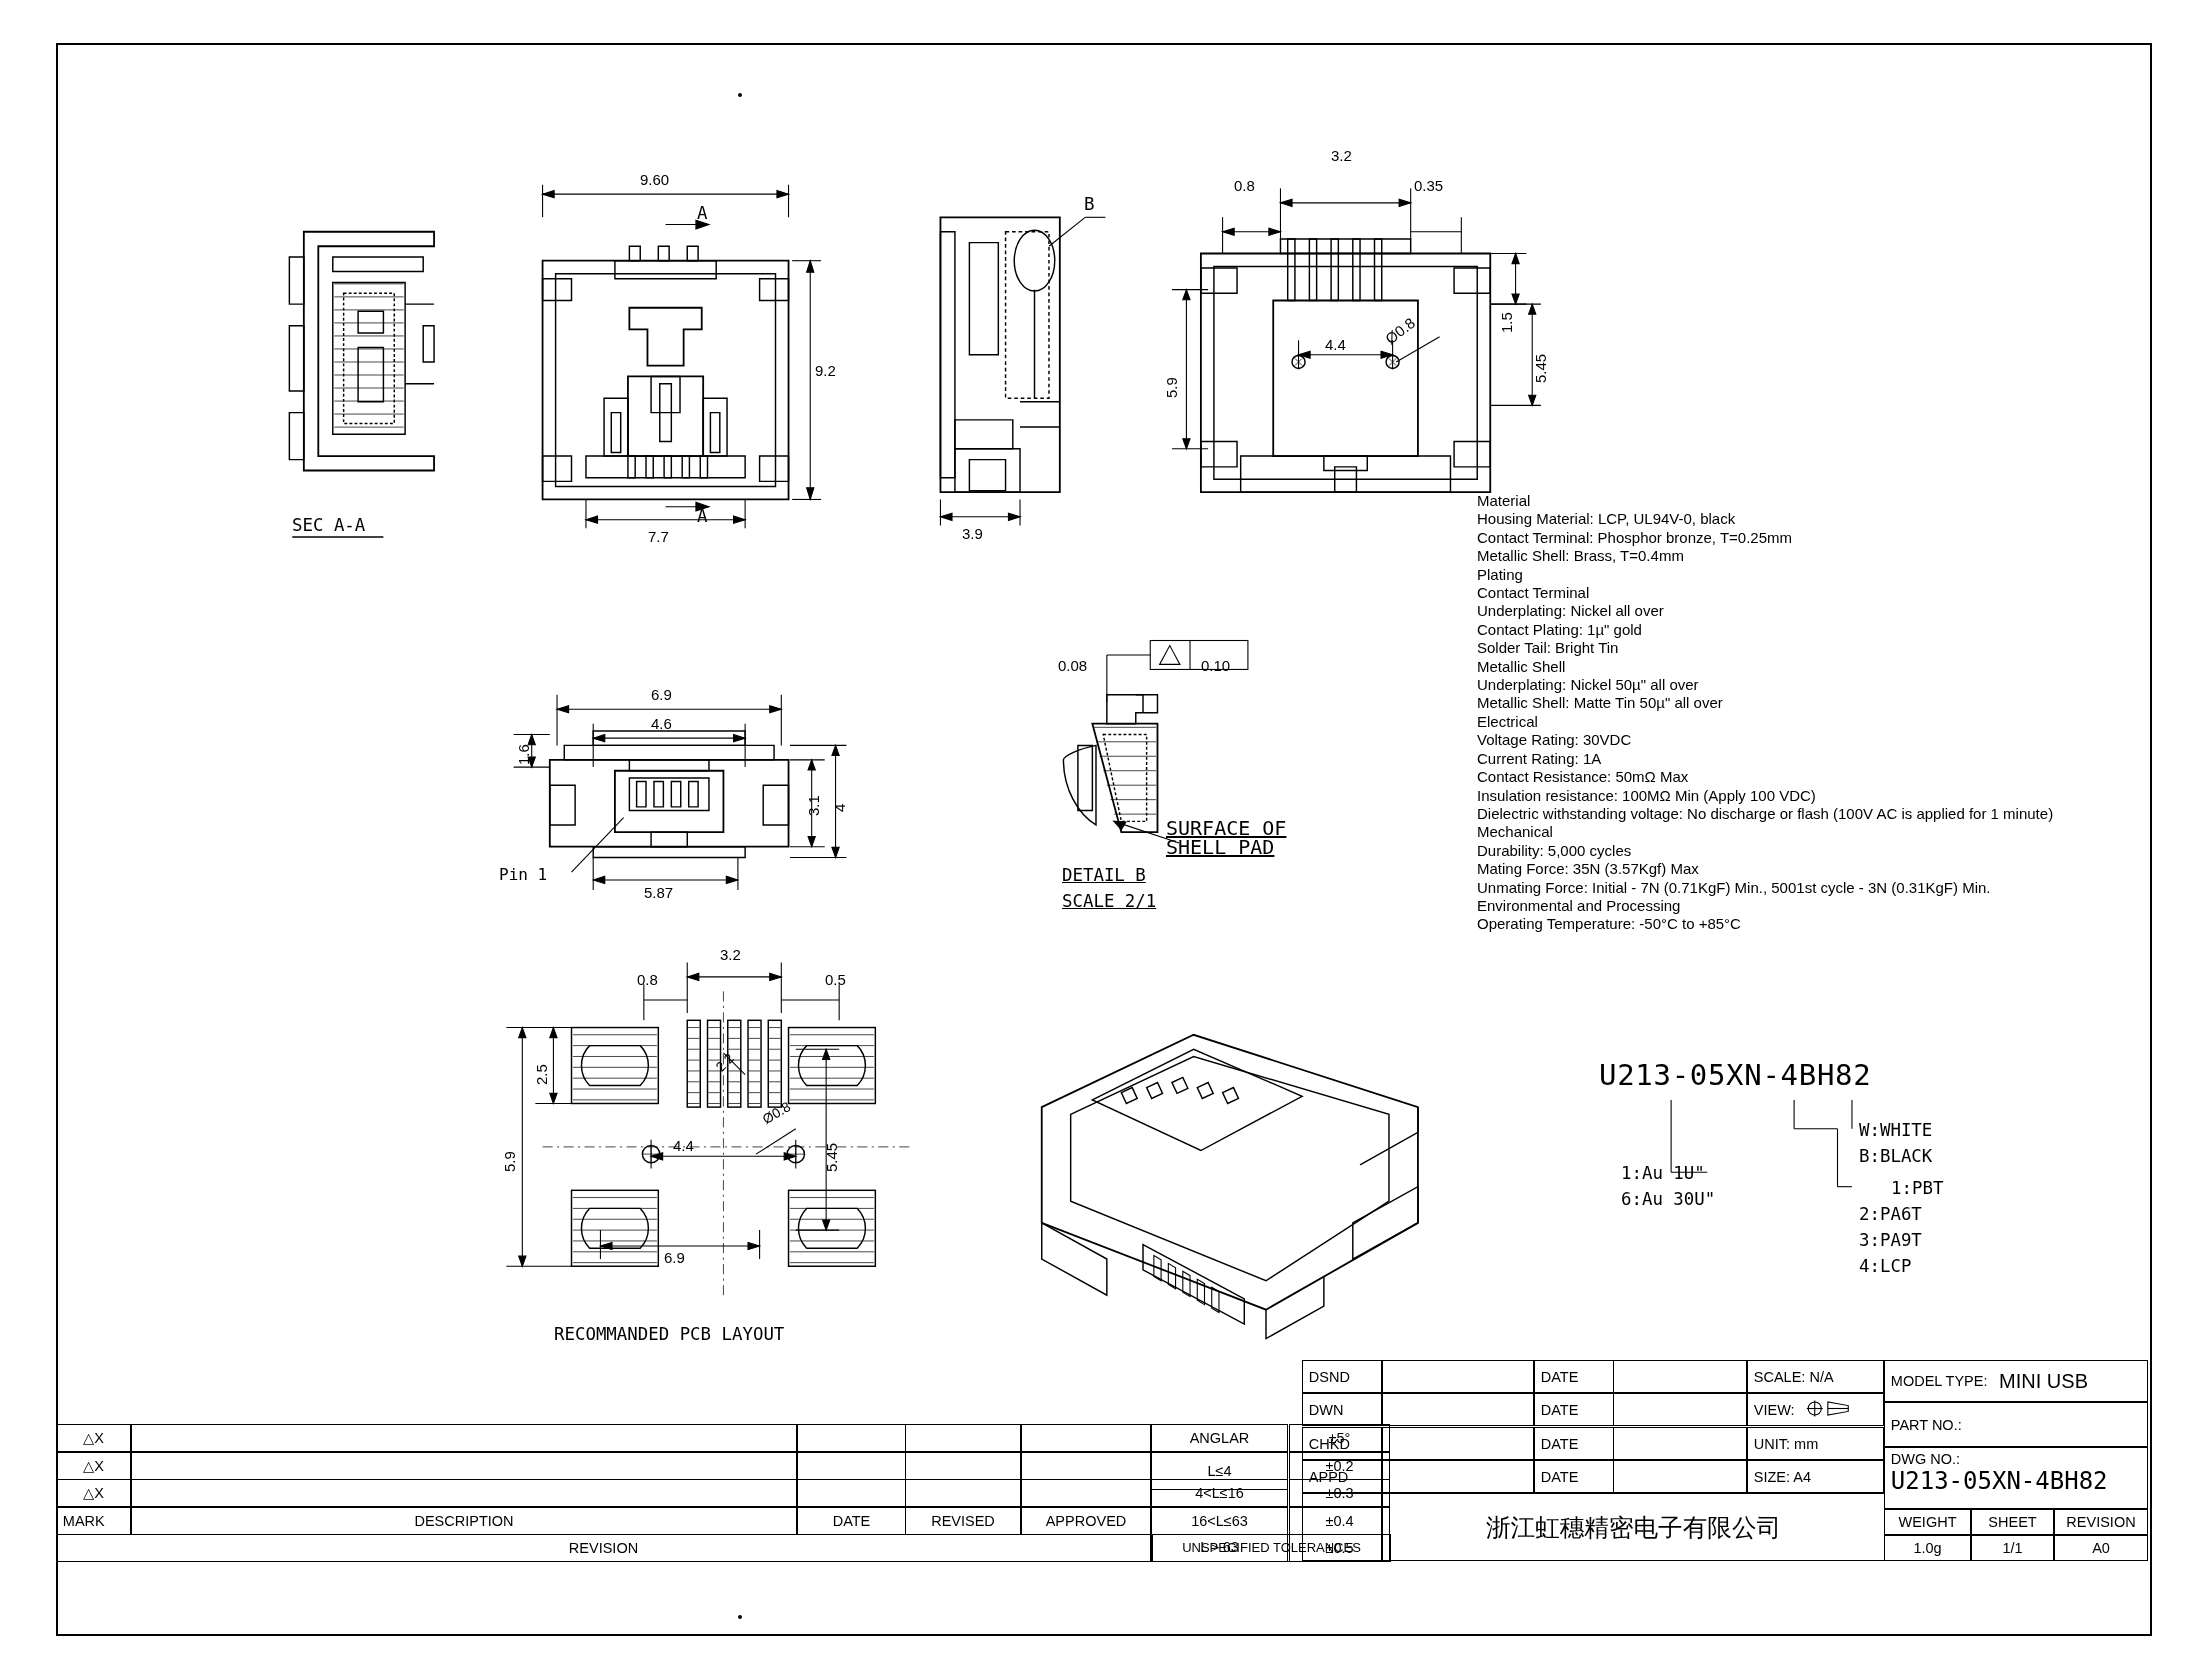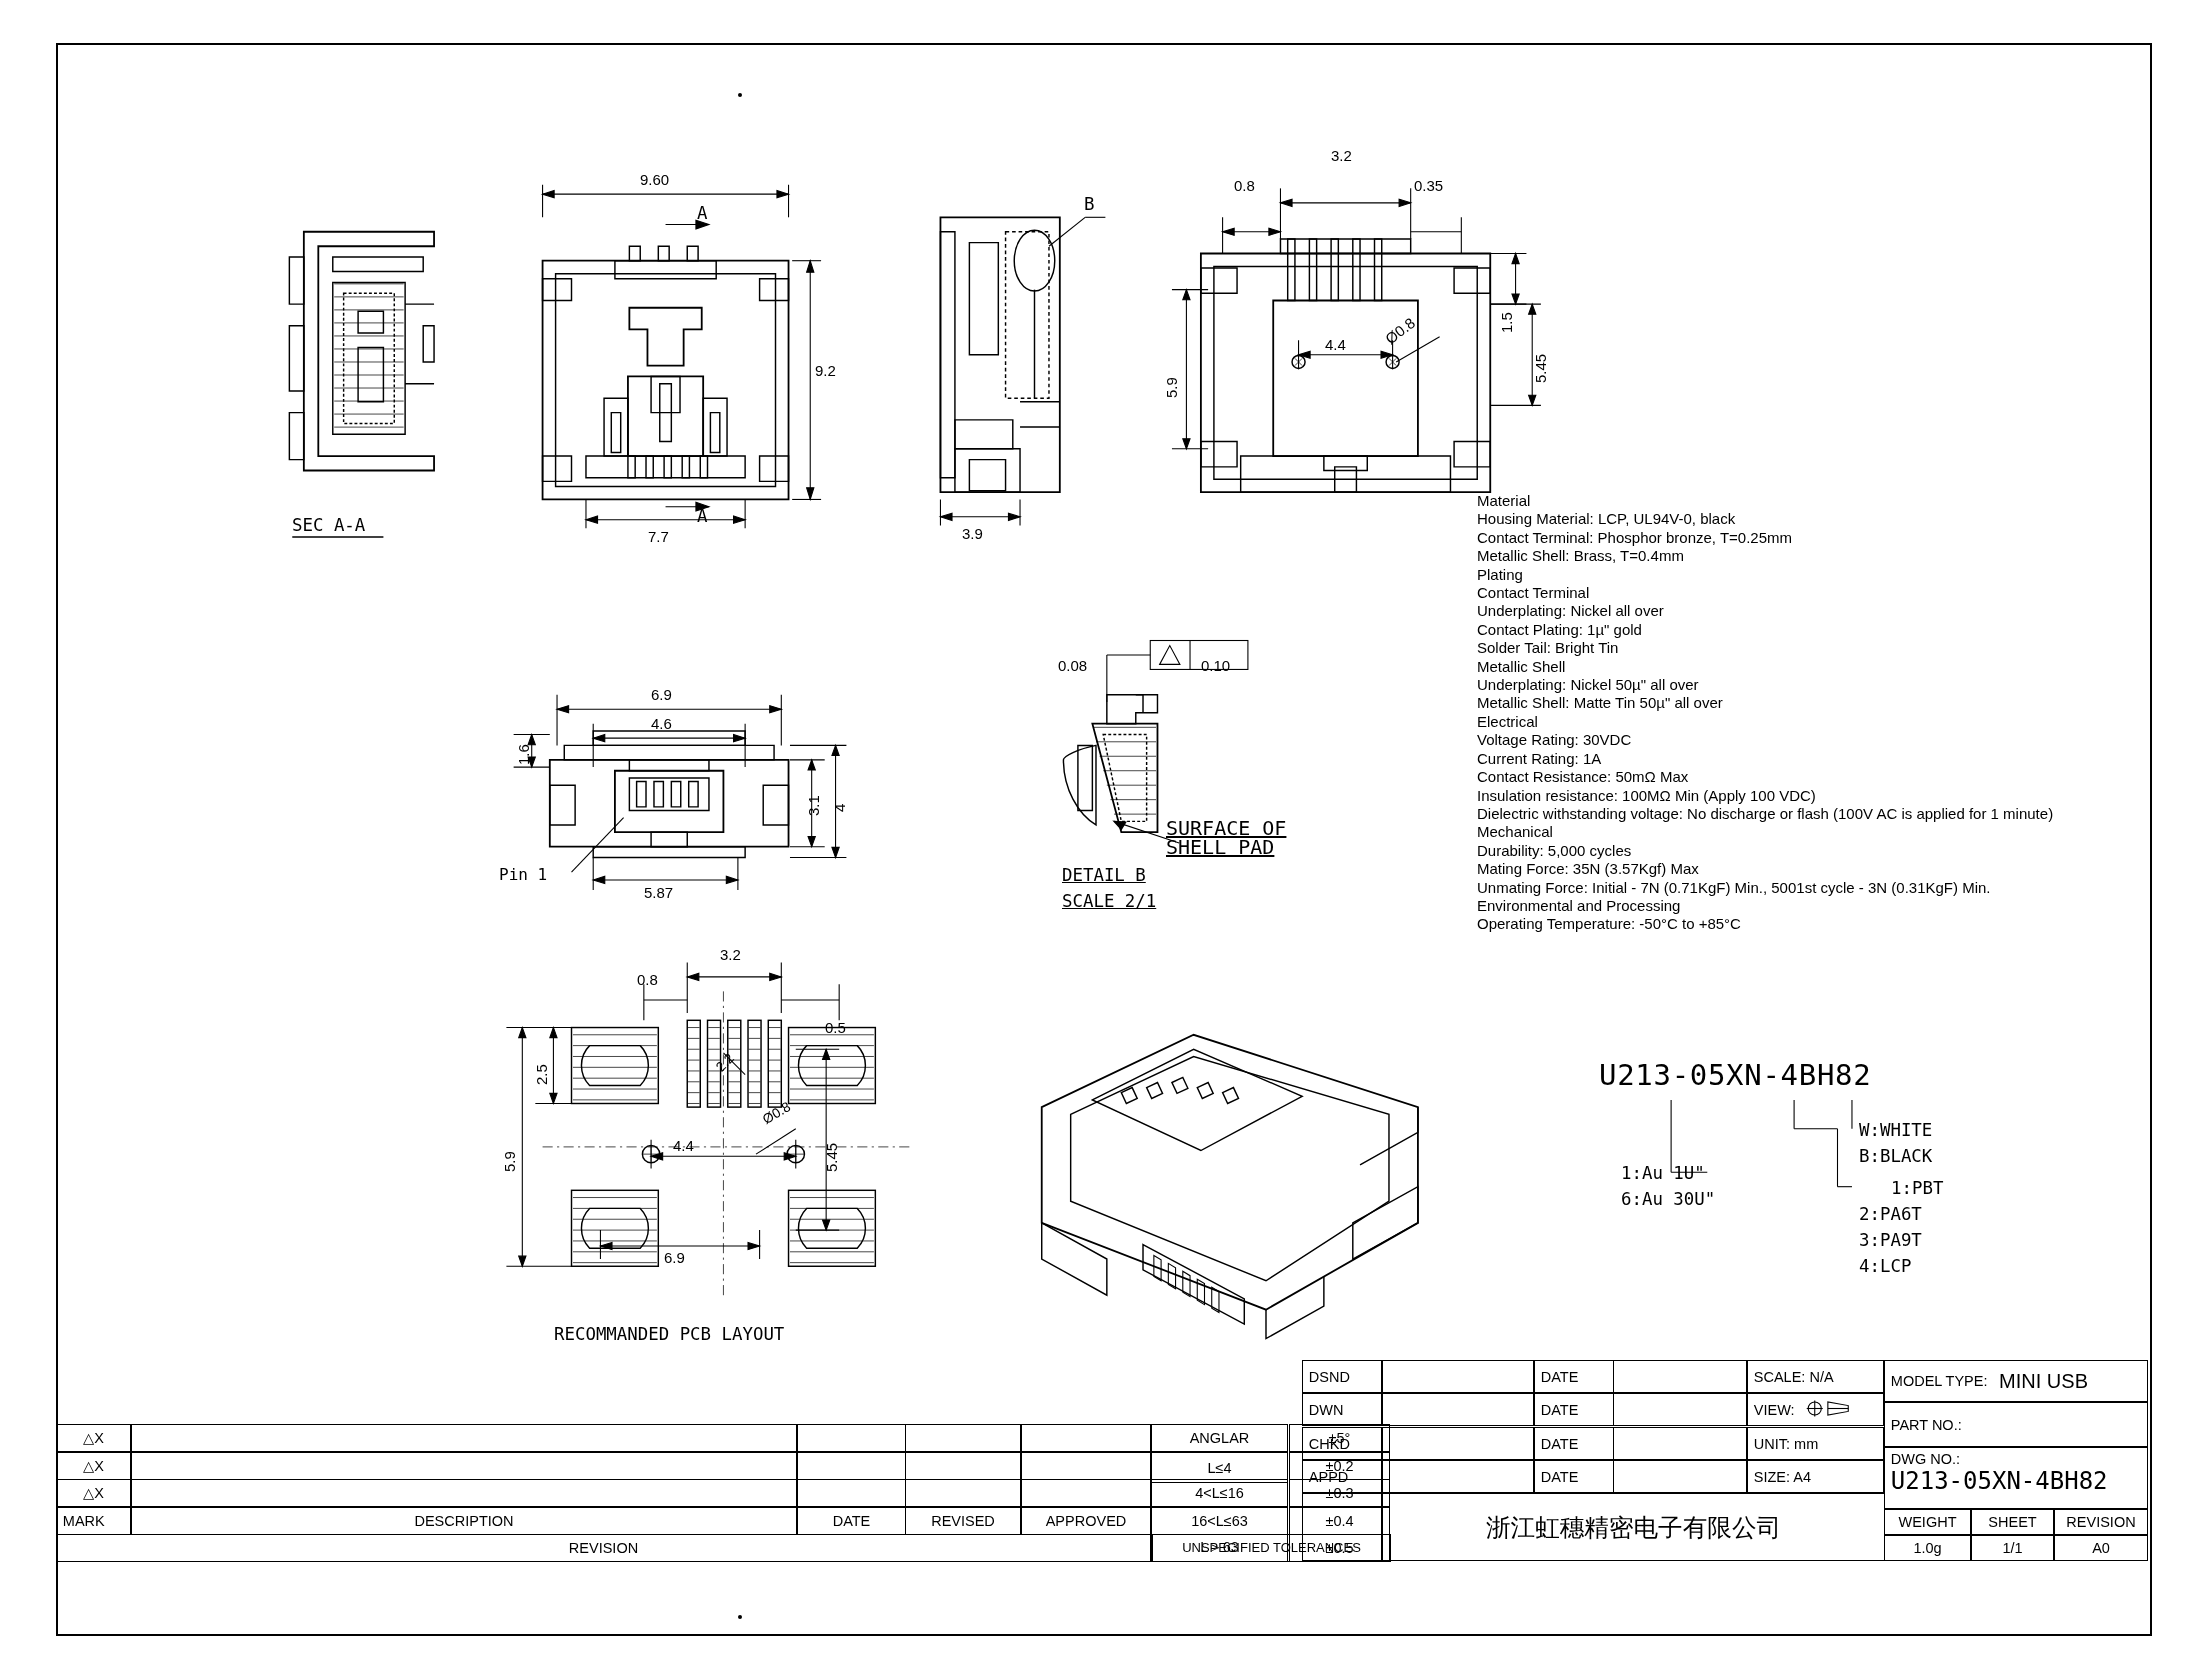--- a/index.html
+++ b/index.html
@@ -434,21 +434,21 @@
   <div class="txt lbl" style="left:499px;top:865px;font-size:16px;">Pin 1</div>
 
   <div class="txt dim" style="left:1058px;top:657px;">0.08</div>
   <div class="txt dim" style="left:1201px;top:657px;">0.10</div>
   <div class="txt" style="left:1166px;top:819px;font-family:'DejaVu Sans Mono',monospace;font-size:20px;line-height:19px;text-decoration:underline;">SURFACE OF<br>SHELL PAD</div>
   <div class="txt lbl" style="left:1062px;top:865px;text-decoration:underline;">DETAIL B</div>
   <div class="txt lbl" style="left:1062px;top:891px;text-decoration:underline;">SCALE 2/1</div>
 
   <div class="txt dim" style="left:720px;top:946px;">3.2</div>
   <div class="txt dim" style="left:637px;top:971px;">0.8</div>
-  <div class="txt dim" style="left:825px;top:971px;margin-top:48px;">0.5</div>
+  <div class="txt dim" style="left:825px;top:971px;">0.5</div>
   <div class="txt dim" style="left:533px;top:1085px;transform:rotate(-90deg);transform-origin:left top;">2.5</div>
   <div class="txt dim" style="left:501px;top:1172px;transform:rotate(-90deg);transform-origin:left top;">5.9</div>
   <div class="txt dim" style="left:823px;top:1172px;transform:rotate(-90deg);transform-origin:left top;">5.45</div>
   <div class="txt dim" style="left:673px;top:1137px;">4.4</div>
   <div class="txt dim" style="left:664px;top:1249px;">6.9</div>
   <div class="txt small" style="left:713px;top:1064px;transform:rotate(-45deg);transform-origin:left top;">2.2</div>
   <div class="txt small" style="left:760px;top:1114px;transform:rotate(-30deg);transform-origin:left top;">Ø0.8</div>
   <div class="txt lbl" style="left:554px;top:1324px;">RECOMMANDED PCB LAYOUT</div>
 
   <div style="position:absolute;left:1477px;top:492px;width:673px;">
@@ -535,21 +535,21 @@
     <div class="cell tblfont ctr" style="left:0px;top:159px;width:1095px;height:27.5px;">
         <span>REVISION</span>
       </div>
 
     <div class="cell tblfont ctr" style="left:1095px;top:49px;width:137px;height:27.5px;">
         <span>ANGLAR</span>
       </div>
     <div class="cell tblfont ctr" style="left:1233px;top:49px;width:101px;height:27.5px;">
         <span>±5°</span>
       </div>
-    <div class="cell tblfont ctr" style="left:1095px;top:77px;width:137px;height:31px;">
+    <div class="cell tblfont ctr" style="left:1095px;top:77px;width:137px;height:38px;">
         <span>L≤4</span>
       </div>
     <div class="cell tblfont ctr" style="left:1233px;top:77px;width:101px;height:27.5px;">
         <span>±0.2</span>
       </div>
     <div class="cell tblfont ctr" style="left:1095px;top:104px;width:137px;height:27.5px;">
         <span>4&lt;L≤16</span>
       </div>
     <div class="cell tblfont ctr" style="left:1233px;top:104px;width:101px;height:27.5px;">
         <span>±0.3</span>

